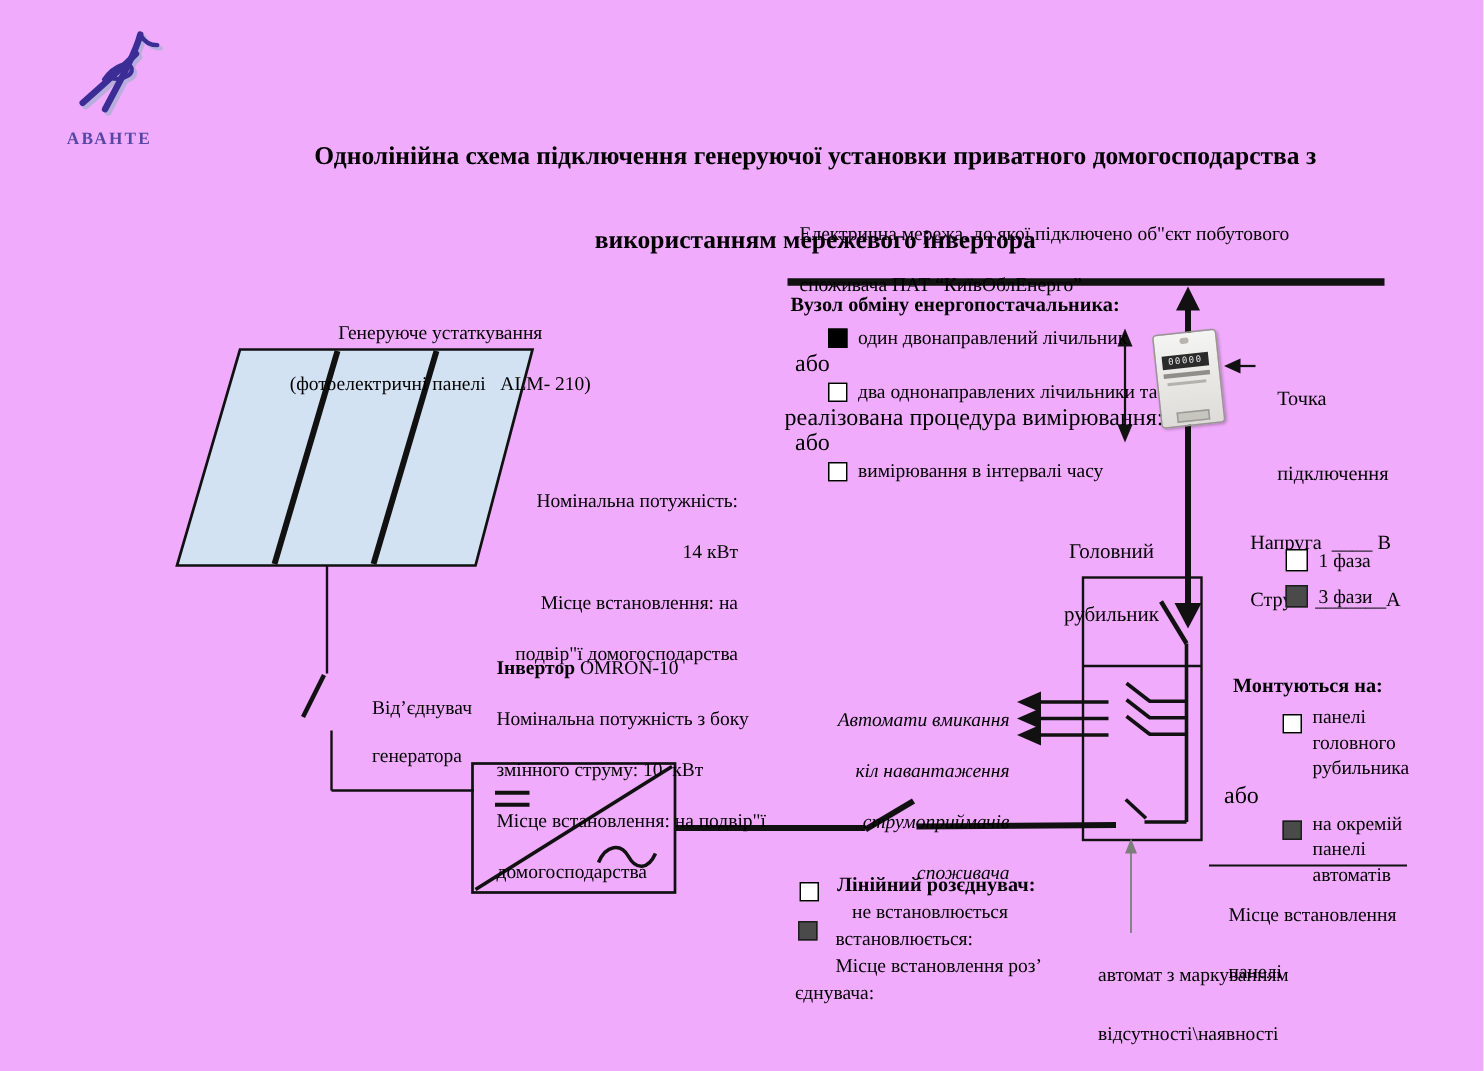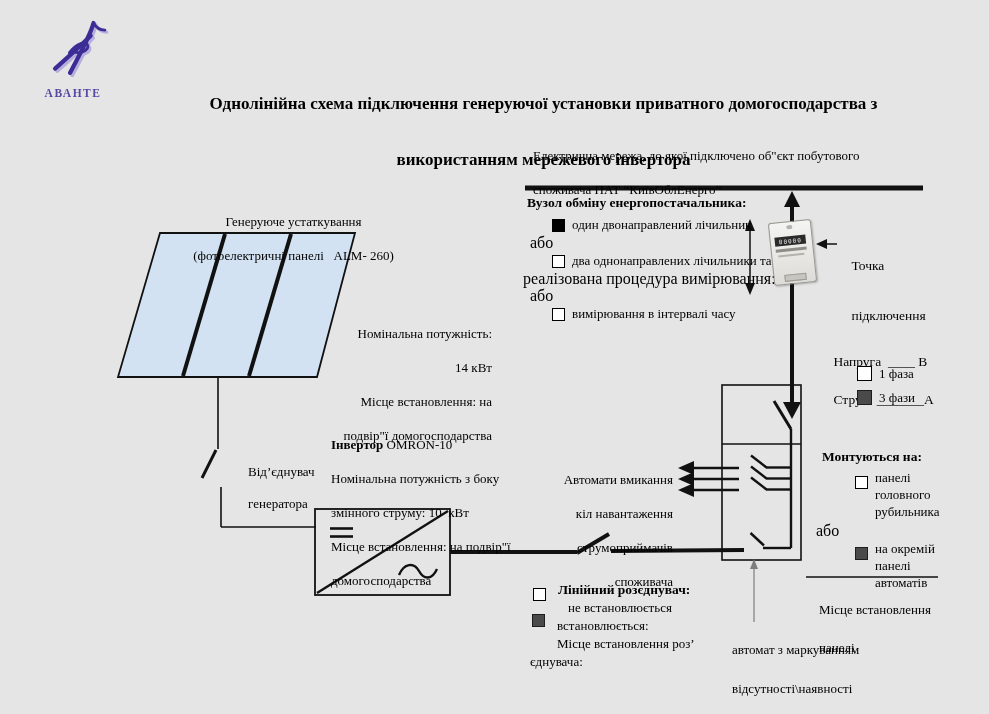--- a/index.html
+++ b/index.html
@@ -1,16 +1,16 @@
 <!DOCTYPE html>
 <html><head>
 <meta charset="utf-8">
 <style>
   html,body{margin:0;padding:0;background:#fff;}
-  .page{position:relative;width:989px;height:714px;background:#e5e5e5;overflow:hidden;
+  .page{position:relative;width:989px;height:714px;background:#f0abfc;overflow:hidden;
         font-family:"Liberation Serif",serif;color:#000;}
   .t{position:absolute;white-space:pre-wrap;font-size:13px;line-height:17px;}
   .c{text-align:center;}
   .r{text-align:right;}
   .b{font-weight:bold;}
   svg{position:absolute;left:0;top:0;}
   .cb{display:inline-block;width:11px;height:11px;border:1.5px solid #000;background:#fff;flex:none;margin-top:3px;}
   .cb.dark{background:#4a4a4a;border-color:#1d1d1d;}
   .cb.black{background:#000;}
   .row{display:flex;gap:7px;align-items:flex-start;line-height:17.5px;padding-left:40px;}
@@ -154,21 +154,21 @@
     <span>використанням мережевого інвертора</span>
   </div>
 
   <div class="t" style="left:520px;top:130px;width:430px;">
     <span>Електрична мережа, до якої підключено об"єкт побутового</span><br>
     <span>споживача ПАТ “КиївОблЕнерго”</span>
   </div>
 
   <div class="t c" style="left:172px;top:196px;width:230px;">
     <span>Генеруюче устаткування</span><br>
-    <span>(фотоелектричні панелі   ALM- 260)</span>
+    <span>(фотоелектричні панелі   ALM- 210)</span>
   </div>
   <div class="t r" style="left:328px;top:308px;width:164px;">
     <span>Номінальна потужність:</span><br>
     <span>14 кВт</span><br>
     <span>Місце встановлення: на</span><br>
     <span>подвір"ї домогосподарства</span>
   </div>
 
   <div class="list exchange">
     <div class="hd">Вузол обміну енергопостачальника:</div>
@@ -195,20 +195,24 @@
     <div class="bar1"></div>
     <div class="bar2"></div>
     <div class="foot"></div>
   </div>
 
   <div class="t" style="left:838px;top:228px;font-size:13.5px;line-height:25px;">
     <span>Точка</span><br>
     <span>підключення</span>
   </div>
 
+  <div class="t c" style="left:686px;top:337px;width:96px;font-size:14px;line-height:21px;">
+    <span>Головний</span><br>
+    <span>рубильник</span>
+  </div>
 
   <div class="t" style="left:820px;top:333px;font-size:13.5px;line-height:19px;">
     <span>Напруга  ____ В</span><br>
     <span>Струм  _______А</span>
   </div>
   <div class="row" style="position:absolute;left:817px;top:365px;">
     <span class="cb" style="width:13px;height:13px;margin-top:1px;"></span>
     <span class="t" style="position:static;">1 фаза</span>
   </div>
   <div class="row" style="position:absolute;left:817px;top:389px;">
@@ -229,21 +233,21 @@
       <span class="t" style="position:static;">на окремій панелі
 автоматів</span>
     </div>
   </div>
 
   <div class="t" style="left:806px;top:581px;line-height:19px;">
     <span>Місце встановлення</span><br>
     <span>панелі</span>
   </div>
 
-  <div class="t r" style="left:533px;top:454px;width:140px;">
+  <div class="t r" style="left:533px;top:454px;width:140px;font-style:italic;">
     <span>Автомати вмикання</span><br>
     <span>кіл навантаження</span><br>
     <span>струмоприймачів</span><br>
     <span>споживача</span>
   </div>
 
   <div class="t" style="left:235px;top:448px;line-height:16px;">
     <span>Від’єднувач</span><br>
     <span>генератора</span>
   </div>

